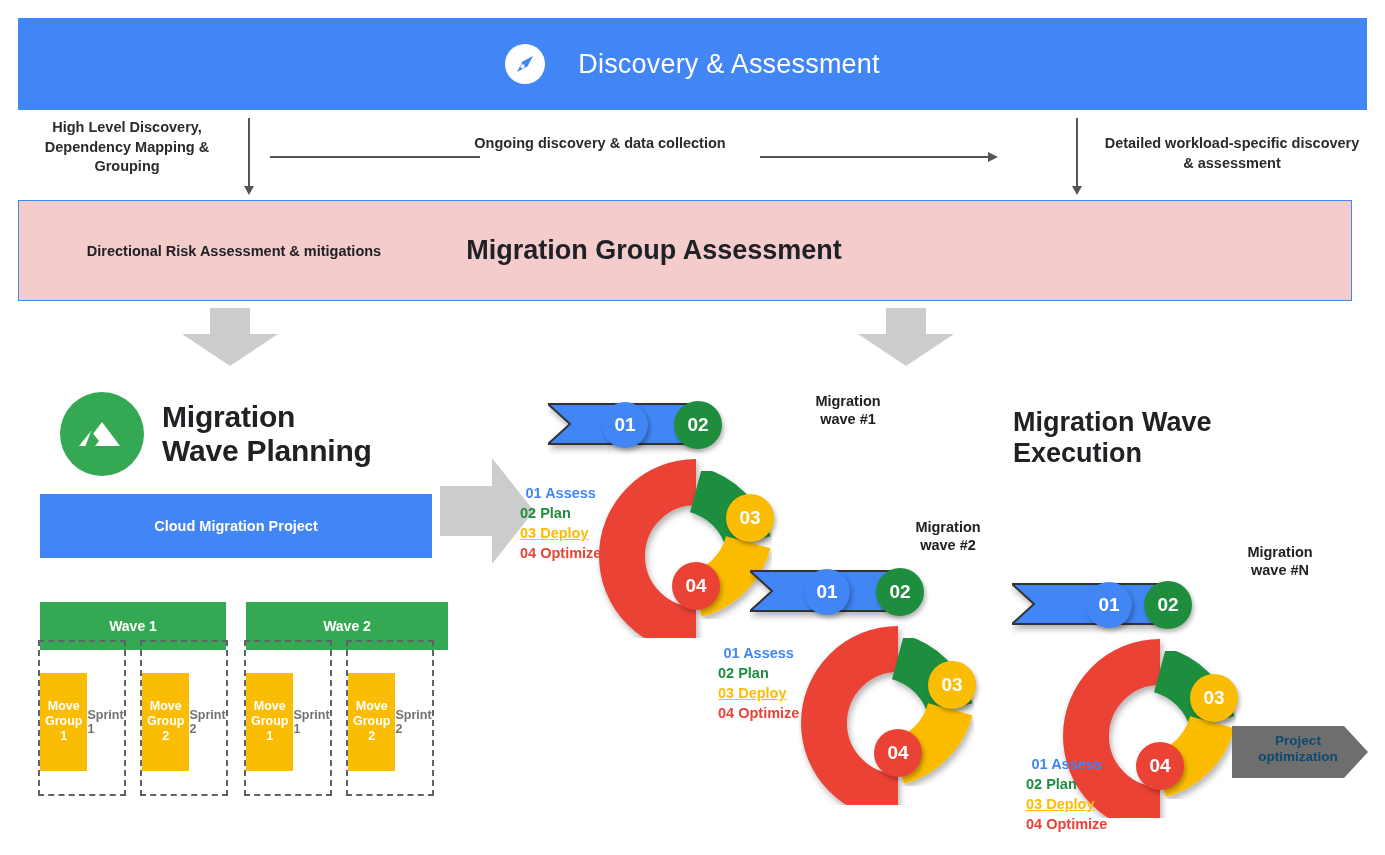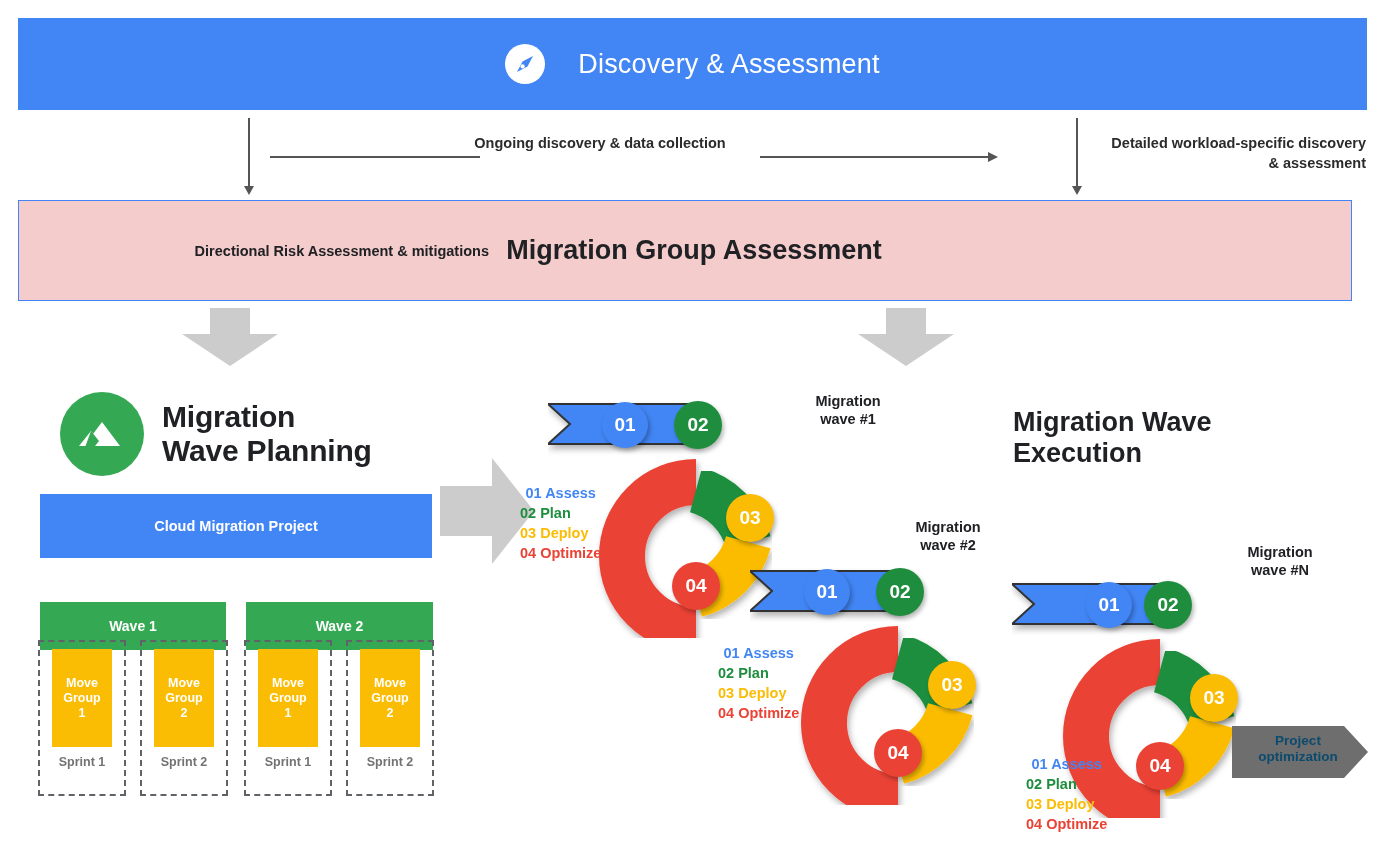--- a/index.html
+++ b/index.html
@@ -20,21 +20,21 @@
   #discovery-title{
     color:#ffffff;font-size:27px;font-weight:500;letter-spacing:.2px;
   }
   .compass{width:40px;height:40px;border-radius:50%;background:#ffffff;
     display:flex;align-items:center;justify-content:center;}
   .conn-text{
     font-size:14.5px;font-weight:700;line-height:1.35;text-align:center;color:#2b2b2b;
   }
   #conn-left{left:18px;top:118px;width:218px;}
   #conn-mid{left:460px;top:134px;width:280px;}
-  #conn-right{left:1098px;top:134px;width:268px;text-align:right;}
+  #conn-right{left:1098px;top:134px;width:268px;}
   .vline{background:#555;width:1.6px;}
   .hline{background:#555;height:1.6px;}
   #vline-left{left:248px;top:118px;height:72px;}
   #vline-right{left:1076px;top:118px;height:72px;}
   .arrowhead-down{
     width:0;height:0;border-left:5px solid transparent;border-right:5px solid transparent;
     border-top:9px solid #555;
   }
   #vhead-left{left:244px;top:186px;}
   #vhead-right{left:1072px;top:186px;}
@@ -45,21 +45,21 @@
     border-left:10px solid #555;
   }
   #hhead-2{left:988px;top:152px;}
 
   
   #risk-band{
     left:18px;top:200px;width:1332px;height:99px;
     background:#F4CCCC;border:1.6px solid #4285F4;
     display:flex;align-items:center;
   }
-  #risk-left{width:430px;text-align:right;font-size:14.5px;font-weight:700;padding-left:40px;}
+  #risk-left{width:430px;text-align:center;font-size:14.5px;font-weight:700;}
   #risk-center{width:410px;text-align:center;font-size:27px;font-weight:700;}
   #risk-right{width:480px;text-align:center;font-size:14.5px;font-weight:700;}
 
   
   .big-down-arrow{width:96px;height:58px;}
 
   
   #planning-head{left:60px;top:388px;width:380px;height:92px;display:flex;align-items:center;gap:18px;}
   .mountain-circle{width:84px;height:84px;border-radius:50%;background:#34A853;
     display:flex;align-items:center;justify-content:center;flex:0 0 auto;}
@@ -68,42 +68,42 @@
   #project-box{
     left:40px;top:494px;width:392px;height:64px;background:#4285F4;
     display:flex;align-items:center;justify-content:center;
     color:#ffffff;font-size:14.5px;font-weight:700;
   }
   .wave-box{
     top:586px;height:48px;background:#34A853;color:#fff;
     display:flex;align-items:center;justify-content:center;font-size:14px;font-weight:700;margin-top:16px;
   }
   #wave-box-0{left:40px;width:186px;}
-  #wave-box-1{left:246px;width:187px;}
+  #wave-box-1{left:246px;width:202px;}
 
   .sprint-cell{
     top:640px;height:152px;border:2px dashed #5f6368;
-    display:flex;flex-direction:column;align-items:center;
+    display:flex;flex-direction:row;align-items:center;
   }
   .move-group{
     margin-top:7px;width:72%;height:98px;background:#FBBC04;color:#fff;
     display:flex;align-items:center;justify-content:center;text-align:center;
     font-size:12.5px;font-weight:700;line-height:1.2;white-space:pre-line;
   }
   .sprint-label{margin-top:8px;font-size:12.5px;font-weight:700;color:#737373;}
 
   
   #exec-title{left:1013px;top:407px;width:260px;font-size:27px;font-weight:700;line-height:1.15;}
 
   
   .wave-label{font-size:14.5px;font-weight:700;text-align:center;line-height:1.25;white-space:pre-line;}
   .legend{font-size:14.5px;font-weight:700;line-height:1.38;}
   .lg-01{color:#4285F4;text-align:center;}
   .lg-02{color:#1E8E3E;}
-  .lg-03{color:#FBBC04;}
+  .lg-03{color:#FBBC04;text-decoration:underline;}
   .lg-04{color:#EA4335;}
 
   .badge{
     position:absolute;border-radius:50%;color:#fff;font-weight:700;
     display:flex;align-items:center;justify-content:center;
     box-shadow:2px 3px 4px rgba(0,0,0,.28);
   }
   .b-blue{background:#4285F4;}
   .b-green{background:#1E8E3E;}
   .b-yellow{background:#FBBC04;}
@@ -123,20 +123,21 @@
     <span class="compass">
       <svg width="34" height="34" viewBox="0 0 34 34">
         <circle cx="17" cy="17" r="16" fill="#ffffff"></circle>
         <path d="M25 9 L14.5 14.5 L9 25 L19.5 19.5 Z" fill="#4285F4"></path>
         <circle cx="14.6" cy="19.4" r="2.1" fill="#ffffff"></circle>
       </svg>
     </span>
     <span id="discovery-title">Discovery &amp; Assessment</span>
   </div>
 
+  <div class="abs conn-text" id="conn-left">High Level Discovery, Dependency Mapping &amp; Grouping</div>
   <div class="abs conn-text" id="conn-mid">Ongoing discovery &amp; data collection</div>
   <div class="abs conn-text" id="conn-right">Detailed workload-specific discovery &amp; assessment</div>
 
   <div class="abs vline" id="vline-left"></div>
   <div class="abs arrowhead-down" id="vhead-left"></div>
   <div class="abs vline" id="vline-right"></div>
   <div class="abs arrowhead-down" id="vhead-right"></div>
 
   <div class="abs hline" id="hline-1"></div>
   <div class="abs hline" id="hline-2"></div>

